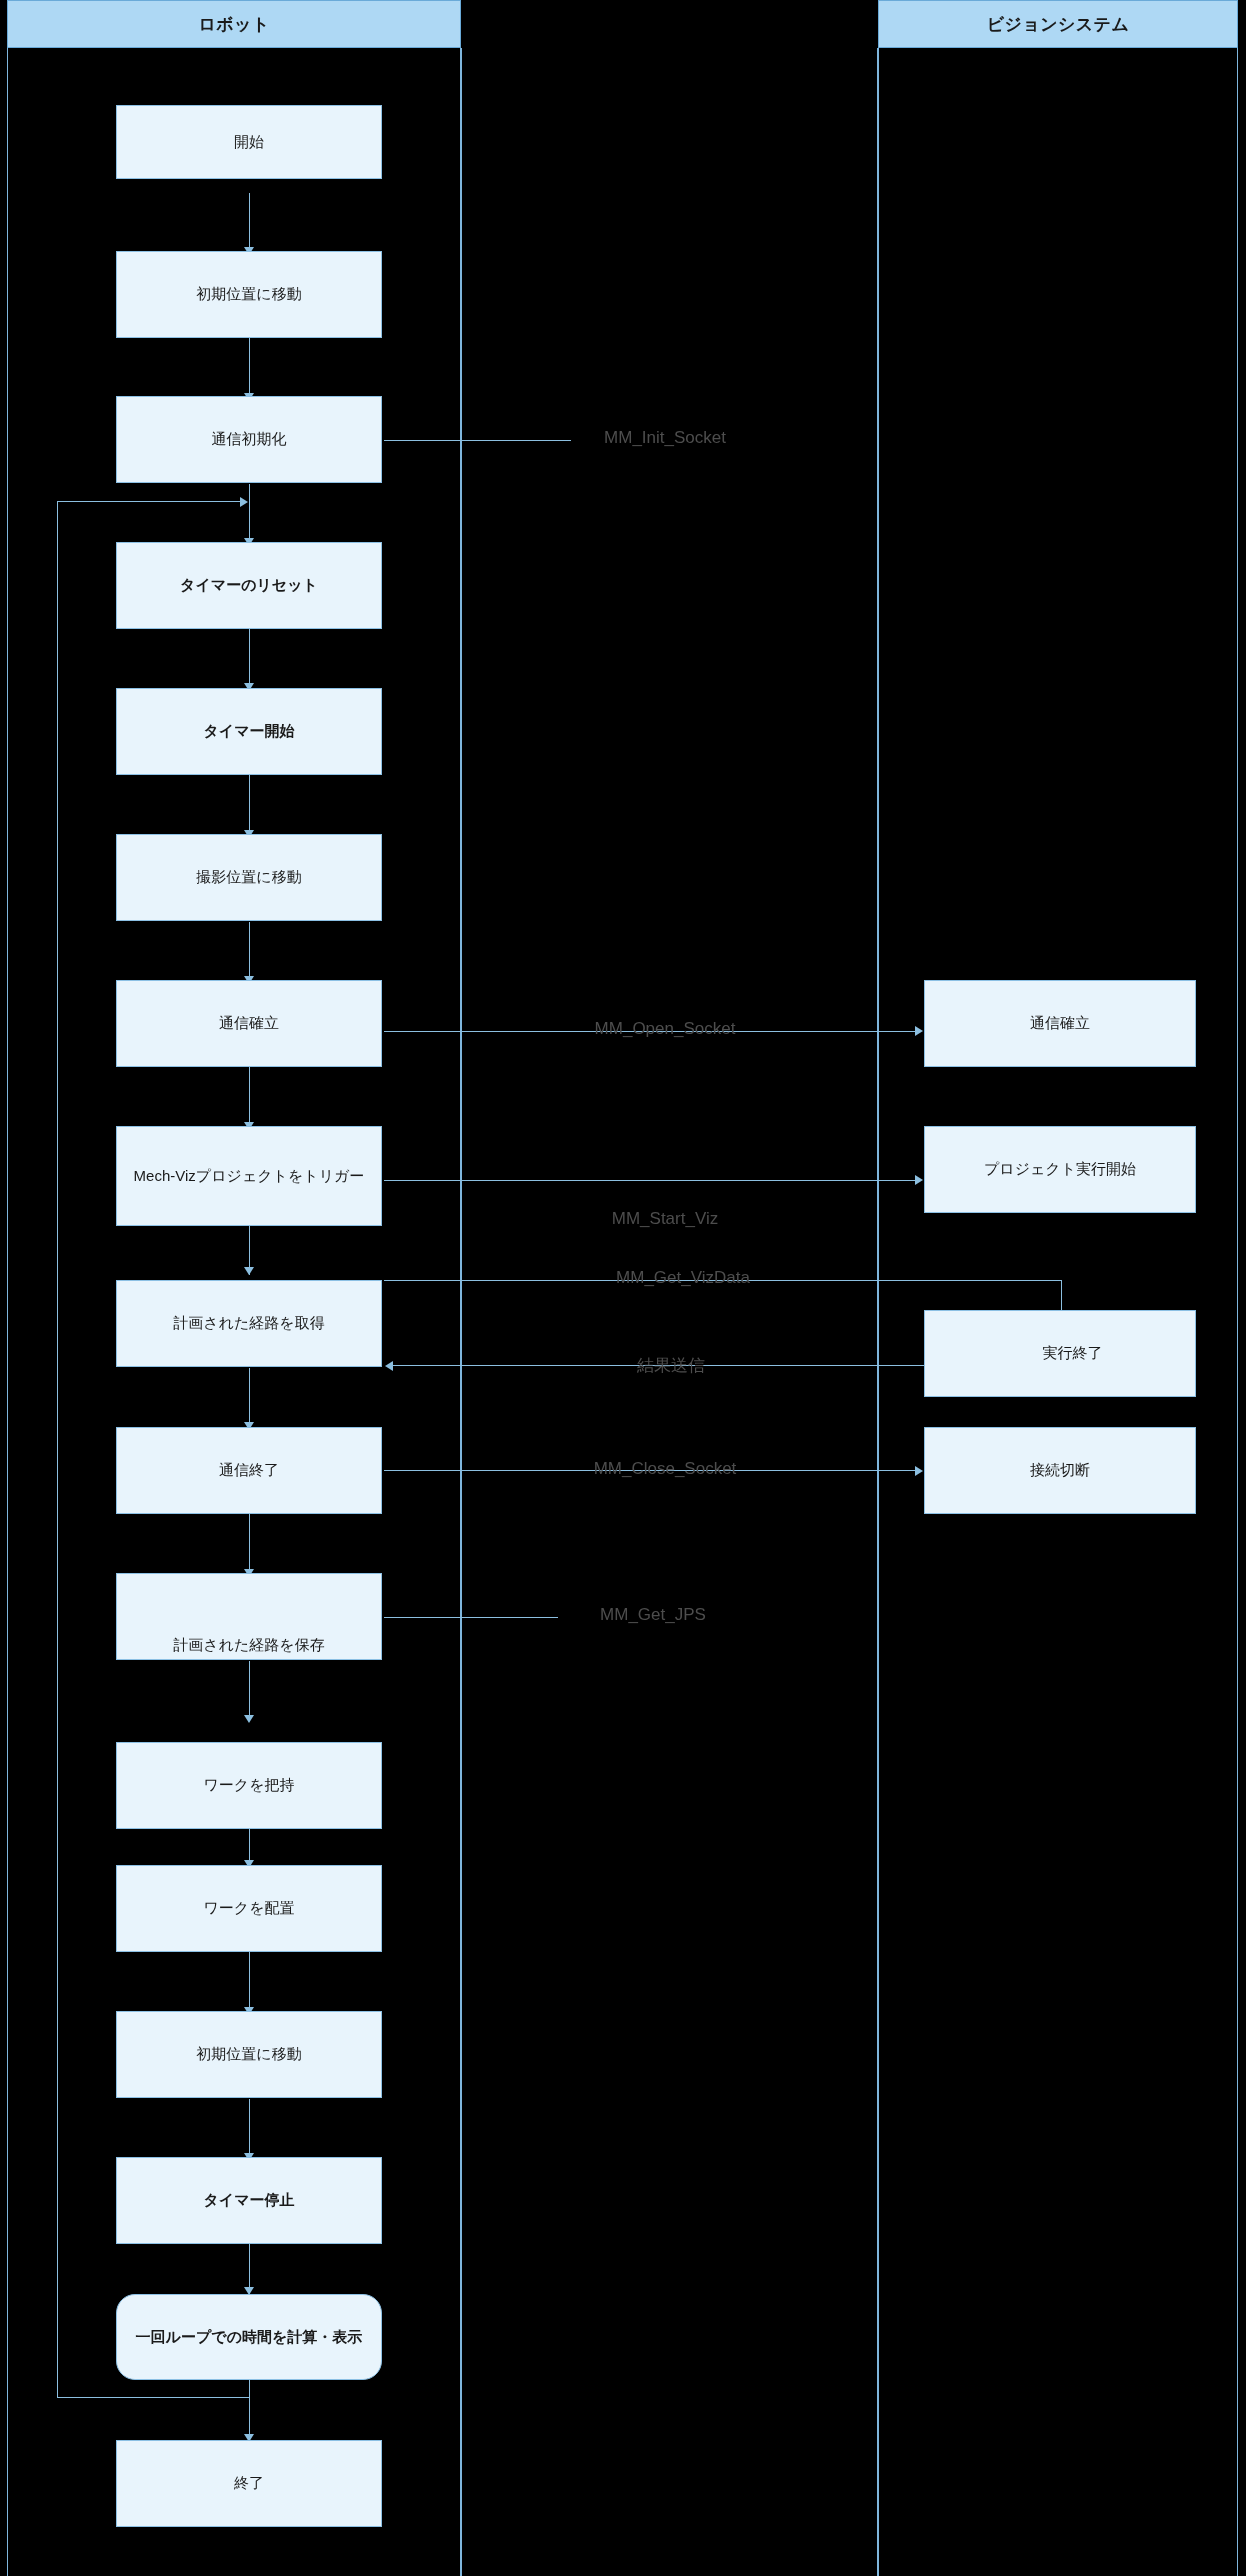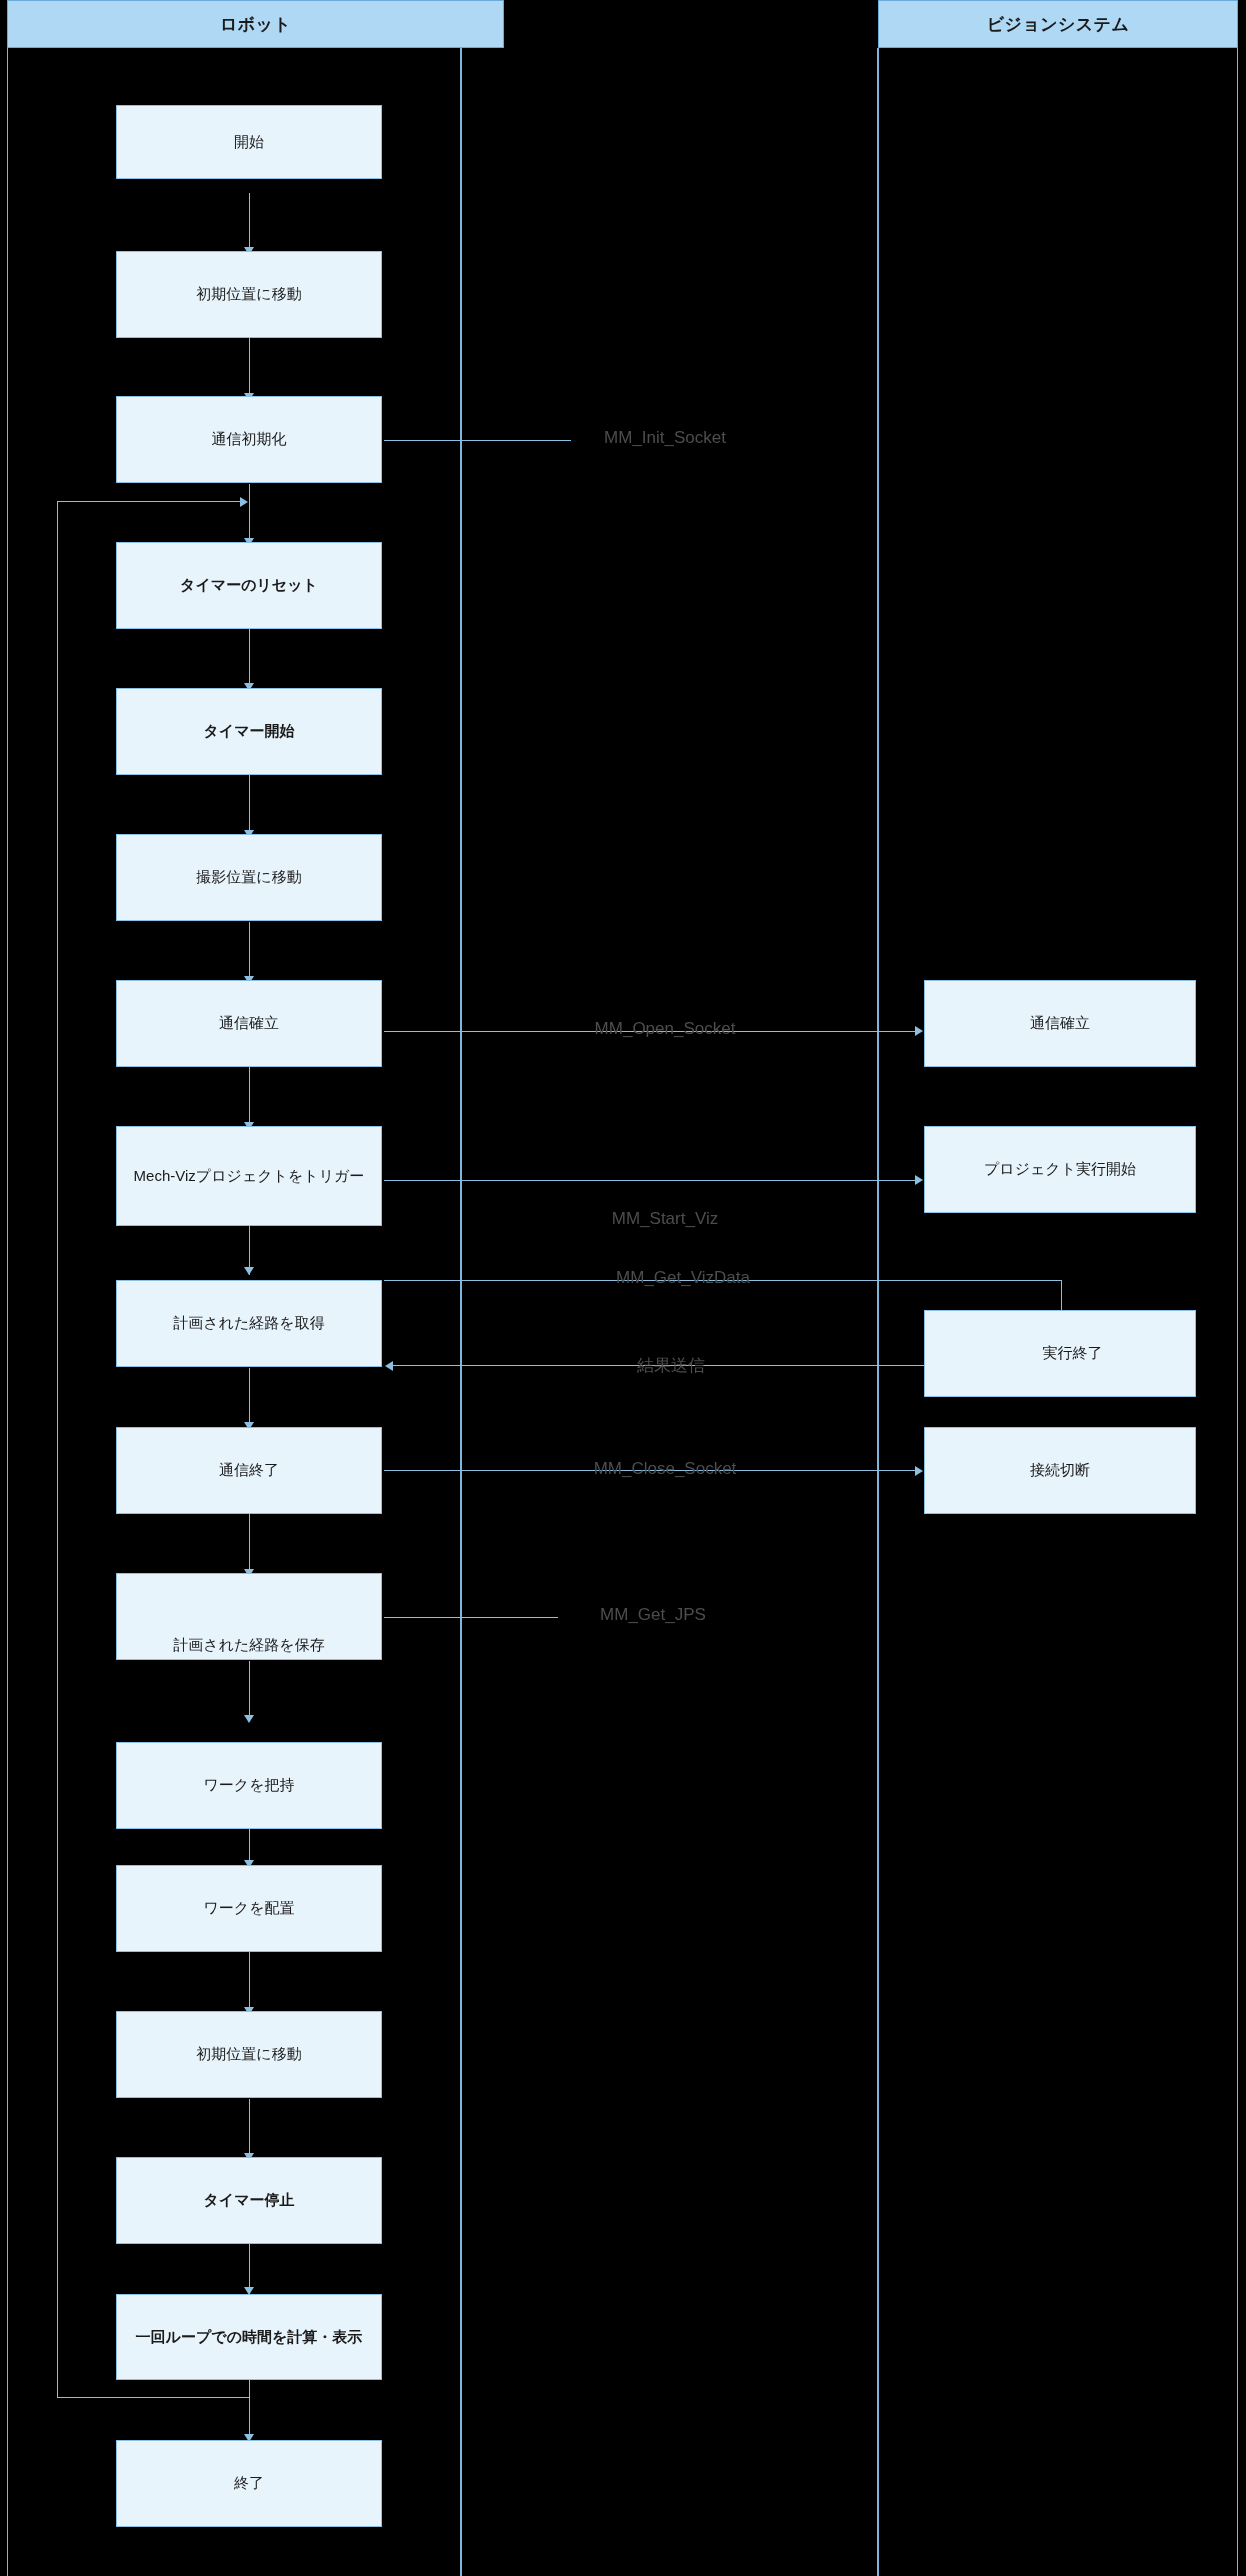--- a/index.html
+++ b/index.html
@@ -98,21 +98,21 @@
     text-align: center;
     white-space: nowrap;
     transform: translateX(-50%);
   }
 </style>
 </head>
 <body>
 
 <div id="canvas">
 
-  <div class="lane-header" style="left:7.1px; width:497px;">
+  <div class="lane-header" style="left:7.1px; width:454px;">
     <span>ロボット</span>
   </div>
   <div class="lane-header" style="left:878px; width:360px;">
     <span>ビジョンシステム</span>
   </div>
 
   <div class="lane-body" style="left:7.1px; width:454px;"></div>
   <div class="lane-body" style="left:461px; width:417px;"></div>
   <div class="lane-body" style="left:878px; width:360px;"></div>
 
@@ -234,21 +234,21 @@
   </div>
   <div class="node" style="left:116px; top:1865px; width:266px; height:87px;">
     <span>ワークを配置</span>
   </div>
   <div class="node" style="left:116px; top:2011px; width:266px; height:87px;">
     <span>初期位置に移動</span>
   </div>
   <div class="node bold" style="left:116px; top:2157px; width:266px; height:87px;">
     <span>タイマー停止</span>
   </div>
-  <div class="node bold" style="left:116px; top:2294px; width:266px; height:86px;">
+  <div class="node bold" style="left:116px; top:2294px; width:266px; height:86px;border-radius:19px;">
     <span>一回ループでの時間を計算・表示</span>
   </div>
   <div class="node" style="left:116px; top:2440px; width:266px; height:87px;">
     <span>終了</span>
   </div>
 
   <div class="node" style="left:924px; top:980px; width:272px; height:87px;">
     <span>通信確立</span>
   </div>
   <div class="node" style="left:924px; top:1126px; width:272px; height:87px;">

